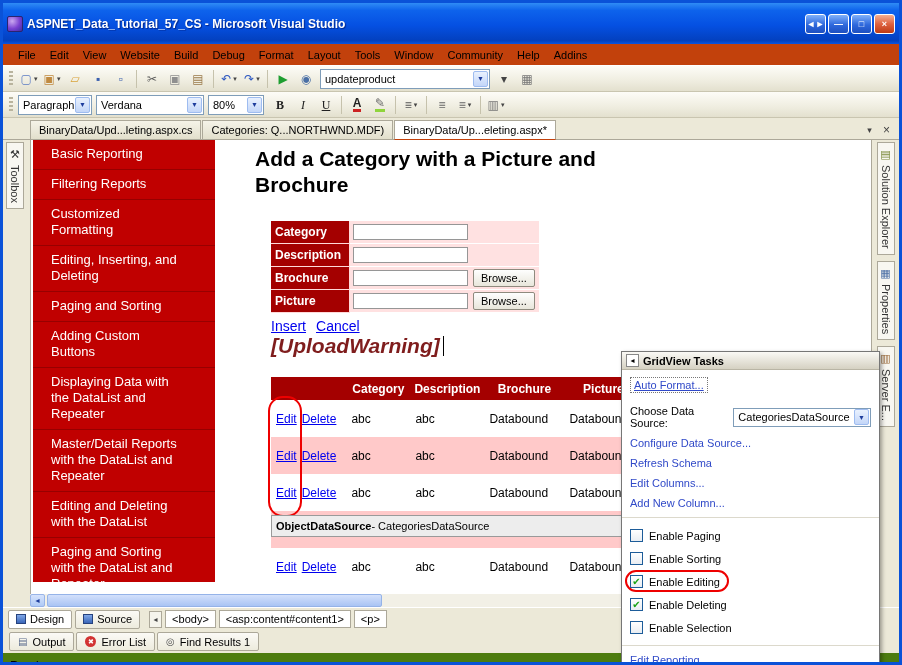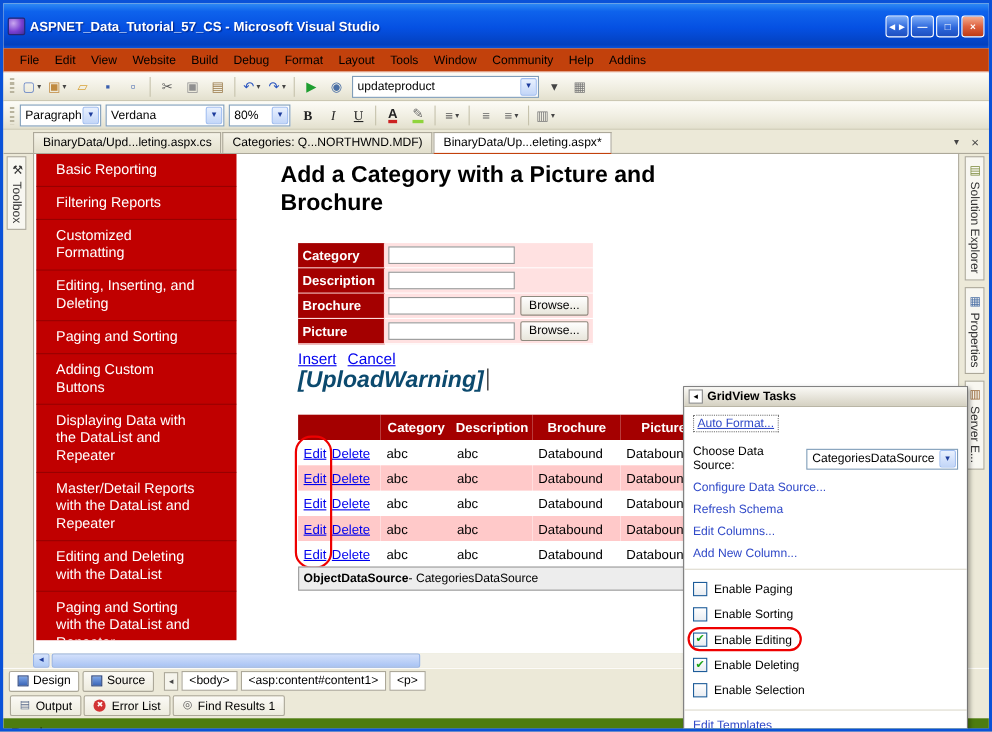--- a/index.html
+++ b/index.html
@@ -46,26 +46,26 @@
 
 .pg-heading{position:absolute;left:224px;top:6px;width:390px;font-size:21px;line-height:26px;font-weight:bold;color:#000}
 .form-tbl{position:absolute;left:240px;top:81px;width:268px}
 .form-row{display:flex;height:23px}
 .form-label{width:79px;background:#A40000;color:#fff;font-weight:bold;font-size:12px;display:flex;align-items:center;padding-left:4px;border-bottom:1px solid #FFD9D9;border-right:1px solid #FFD9D9}
 .form-value{flex:1;background:#FFE1E1;display:flex;align-items:center;gap:5px;padding-left:3px;border-bottom:1px solid #fff}
 .textbox{width:115px;height:16px;background:#fff;border:1px solid #969696}
 .browse-btn{height:18px;padding:0 7px;background:linear-gradient(#FEFEFE,#E8E6DB);border:1px solid #8E8A7E;font-size:11px;border-radius:2px;cursor:default}
 .lnk{color:#0000EE;text-decoration:underline;cursor:pointer}
 .insert-row{position:absolute;left:240px;top:178px;font-size:14px;display:flex;gap:10px}
-.upload-warning{position:absolute;left:240px;top:194px;font-size:21px;font-weight:bold;font-style:italic;color:#0c4a6e;white-space:nowrap}
+.upload-warning{position:absolute;left:240px;top:194px;font-size:21px;font-weight:bold;font-style:italic;color:#7f1d1d;white-space:nowrap}
 .caret{display:inline-block;width:1px;height:20px;background:#000;vertical-align:-3px;margin-left:3px}
 
 .gridview{position:absolute;left:240px;top:237px;border-collapse:collapse;table-layout:fixed;font-size:12px}
 .gridview th{background:#A40000;color:#fff;font-weight:bold;padding:3px 4px;text-align:center;height:23px}
-.gridview td{padding:3px 5px;height:23px;white-space:nowrap;overflow:hidden}
+.gridview td{padding:3px 5px;height:37px;white-space:nowrap;overflow:hidden}
 .gridview tr.alt{background:#FFC9C9}
 .gridview .lnk{margin-right:5px}
 .ods-box{position:absolute;left:240px;top:375px;width:352px;height:22px;background:#EDEDED;border:1px solid #9A9A9A;display:flex;align-items:center;padding-left:4px;font-size:11px;cursor:default}
 .edit-oval{position:absolute;left:237px;top:256px;width:34px;height:121px;border:2px solid #EE0000;border-radius:15px;pointer-events:none}
 
 .tasks{position:absolute;left:618px;top:348px;width:259px;background:#fff;border:1px solid #767676;box-shadow:2px 2px 4px rgba(0,0,0,.35);z-index:40}
 .tasks-hd{height:18px;background:linear-gradient(#FAF9F5,#D5D1C2);border-bottom:1px solid #B9B5A5;display:flex;align-items:center;gap:4px;padding:0 4px;font-weight:bold}
 .smarttag-btn{width:13px;height:13px;border:1px solid #888;background:#fff;display:flex;align-items:center;justify-content:center;font-size:8px;color:#000;cursor:default}
 .tasks-bd{padding:5px 8px 7px 8px}
 .t-link{color:#3049C8;font-size:11px;margin:8px 0;cursor:pointer}
@@ -484,17 +484,17 @@
           <div class="cb-row">
             <span class="cb">✔</span>
             <span>Enable Deleting</span>
           </div>
           <div class="cb-row">
             <span class="cb"></span>
             <span>Enable Selection</span>
           </div>
         </div>
       <div class="t-sep"></div>
-      <div class="t-link" style="margin-bottom:2px">Edit Templates</div>
+      <div class="t-link" style="margin-bottom:2px">Edit Reporting</div>
     </div>
   </div>
 
 </div>
 
 </body></html>

